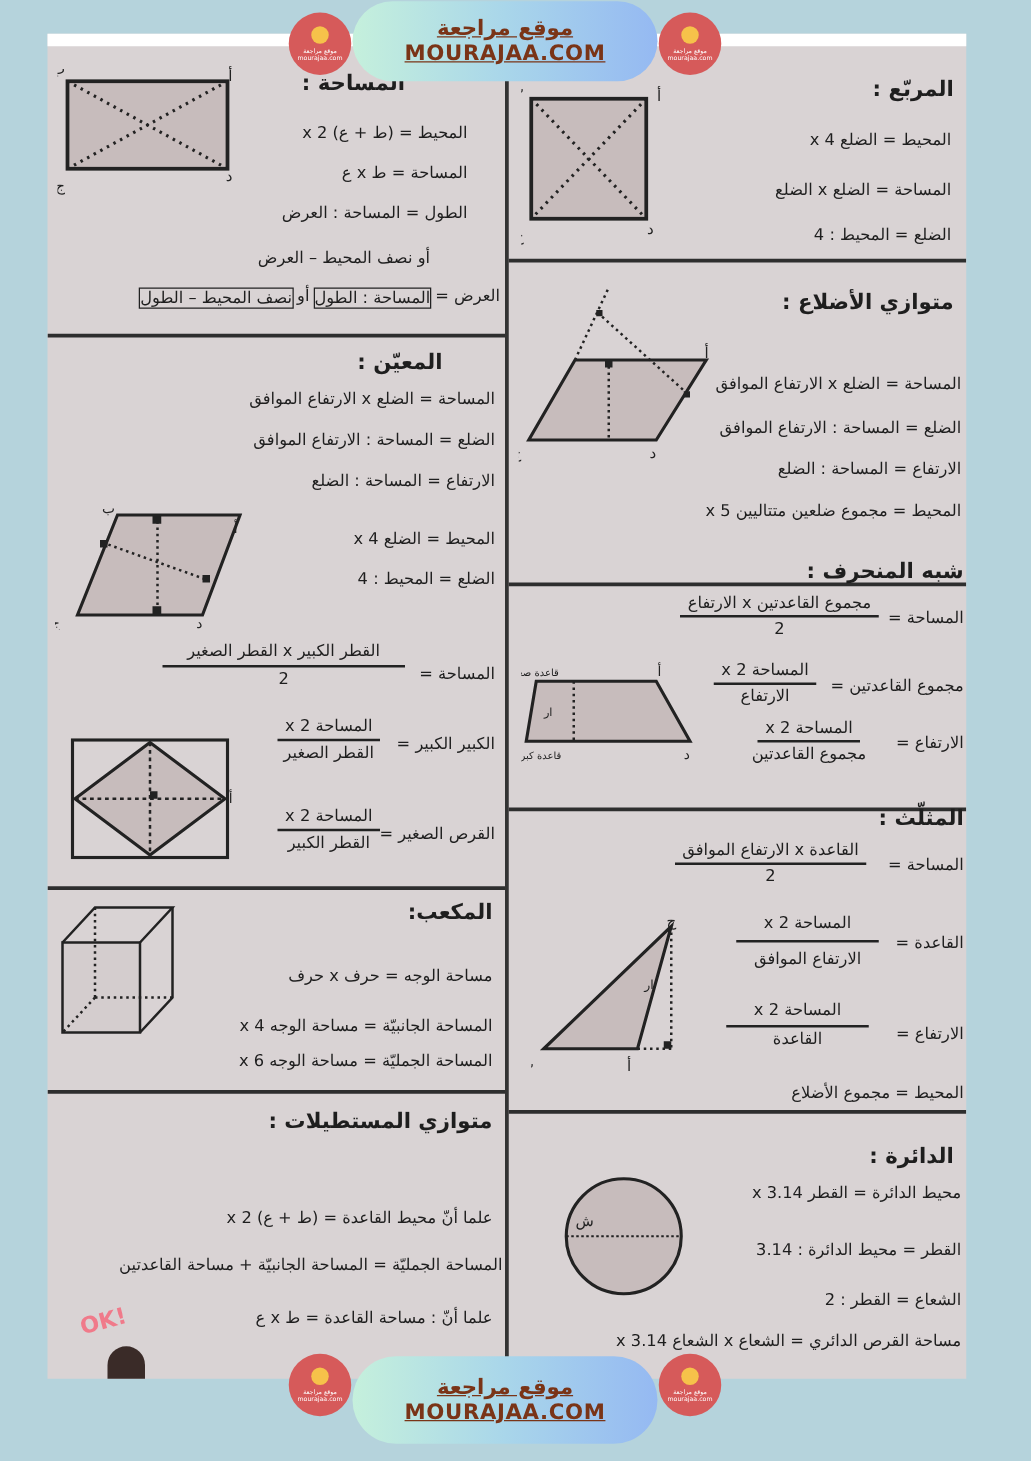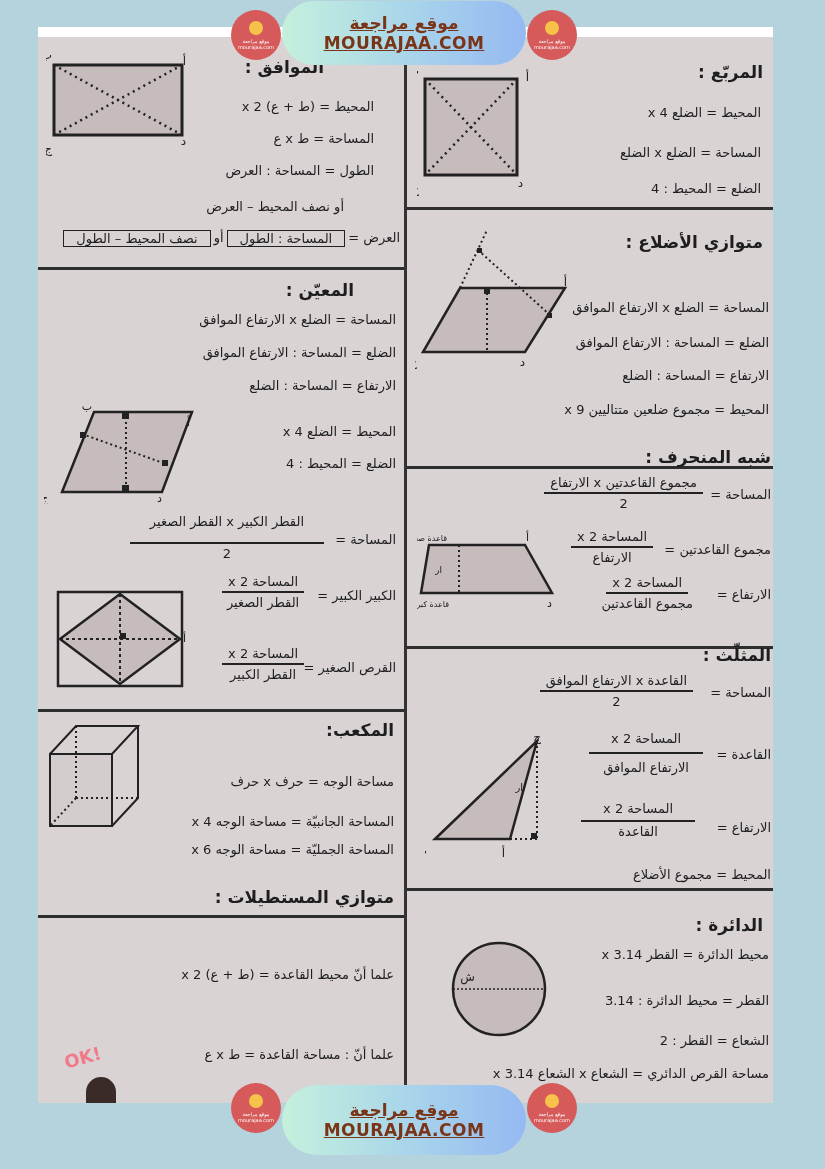--- a/index.html
+++ b/index.html
@@ -8,21 +8,21 @@
   .sheet{position:absolute;left:38px;top:27px;width:735px;height:1076px;background:#d9d3d4;border-top:10px solid #fff;overflow:hidden}
   .col{position:absolute;top:0;bottom:0}
   .col.right{left:366px;right:0;border-left:3px solid #333}
   .col.left{left:0;width:366px}
   .sec{position:absolute;left:0;right:0;border-bottom:3px solid #2e2e2e;direction:rtl;color:#1e1e1e}
   .sec .title{position:absolute;right:10px;font-weight:bold;font-size:17px}
   .line{position:absolute;font-size:13px;white-space:nowrap;direction:rtl}
   .frac{position:absolute;display:flex;flex-direction:column;align-items:center;font-size:13px;direction:rtl}
   .frac .num{border-bottom:2px solid #222;padding:0 6px 2px}
   .frac .den{padding-top:2px}
-  .boxed{border:1.5px solid #222;padding:0 12px}
+  .boxed{border:1.5px solid #222;padding:0 0}
   svg{position:absolute}
   .banner{position:absolute;left:282px;width:244px;height:64px;border-radius:32px;background:linear-gradient(90deg,#c5f0dc,#a9d6ea 50%,#95b9f2);display:flex;flex-direction:column;align-items:center;justify-content:center;color:#7a3417;font-weight:bold}
   .banner .ar{font-size:17px;text-decoration:underline;direction:rtl}
   .banner .en{font-size:17px;text-decoration:underline;letter-spacing:.5px}
   .badge{position:absolute;width:50px;height:50px;border-radius:50%;background:#d65a5a;display:flex;flex-direction:column;align-items:center;justify-content:center}
   .badge .dot{width:14px;height:14px;border-radius:50%;background:#f6c24a;margin-bottom:3px}
   .badge .small{color:#fff;font-size:5px;line-height:6px;text-align:center}
 </style>
 </head>
 <body>
@@ -45,21 +45,21 @@
         <text x="2" y="128" font-size="12" fill="#222">ج</text>
         <text x="106" y="122" font-size="12" fill="#222">د</text>
       </svg>
     </div>
 
     <div class="sec" style="top:173px;height:259px">
       <div class="title" style="top:22px">متوازي الأضلاع :</div>
       <div class="line" style="right:4px;top:90px">المساحة = الضلع x الارتفاع الموافق</div>
       <div class="line" style="right:4px;top:125px">الضلع = المساحة : الارتفاع الموافق</div>
       <div class="line" style="right:4px;top:158px">الارتفاع = المساحة : الضلع</div>
-      <div class="line" style="right:4px;top:192px">المحيط = مجموع ضلعين متتاليين x 9</div>
+      <div class="line" style="right:4px;top:192px">المحيط = مجموع ضلعين متتاليين x 5</div>
       <svg style="left:8px;top:20px" width="170" height="140" viewBox="0 0 170 140">
         <polygon points="45,58 150,58 110,122 8,122" fill="#c7bcbc" stroke="#222" stroke-width="2.5"></polygon>
         <line x1="72" y1="58" x2="72" y2="122" stroke="#222" stroke-width="2" stroke-dasharray="2 3"></line>
         <line x1="45" y1="58" x2="72" y2="0" stroke="#222" stroke-width="2" stroke-dasharray="2 3"></line>
         <line x1="63" y1="20" x2="135" y2="85" stroke="#222" stroke-width="2" stroke-dasharray="2 3"></line>
         <rect x="69" y="58" width="6" height="6" fill="#222"></rect>
         <rect x="62" y="18" width="5" height="5" fill="#222"></rect>
         <rect x="132" y="83" width="5" height="5" fill="#222"></rect>
         <text x="152" y="56" font-size="12" fill="#222">أ</text>
         <text x="2" y="136" font-size="12" fill="#222">ج</text>
@@ -137,21 +137,21 @@
         <circle cx="50" cy="50" r="46" fill="#c7bcbc" stroke="#222" stroke-width="2.5"></circle>
         <line x1="4" y1="50" x2="96" y2="50" stroke="#222" stroke-width="1.5" stroke-dasharray="2 2"></line>
         <text x="26" y="42" font-size="12" fill="#222">ش</text>
       </svg>
     </div>
   </div>
 
   <div class="col left">
 
     <div class="sec" style="top:0;height:233px">
-      <div class="title" style="top:20px;right:80px">الموافق :</div>
+      <div class="title" style="top:20px;right:80px">المساحة :</div>
       <div class="line" style="right:30px;top:62px">المحيط = (ط + ع) x 2</div>
       <div class="line" style="right:30px;top:94px">المساحة = ط x ع</div>
       <div class="line" style="right:30px;top:126px">الطول = المساحة : العرض</div>
       <div class="line" style="right:60px;top:162px">أو نصف المحيط – العرض</div>
       <div class="line" style="right:4px;top:193px;display:flex;gap:3px">
         <span>العرض =</span>
         <span class="boxed">المساحة : الطول</span>
         <span>أو</span>
         <span class="boxed">نصف المحيط – الطول</span>
       </div>
@@ -168,21 +168,21 @@
 
     <div class="sec" style="top:233px;height:442px">
       <div class="title" style="top:10px;right:50px">المعيّن :</div>
       <div class="line" style="right:8px;top:42px">المساحة = الضلع x الارتفاع الموافق</div>
       <div class="line" style="right:8px;top:75px">الضلع = المساحة : الارتفاع الموافق</div>
       <div class="line" style="right:8px;top:108px">الارتفاع = المساحة : الضلع</div>
       <div class="line" style="right:8px;top:154px">المحيط = الضلع x 4</div>
       <div class="line" style="right:8px;top:186px">الضلع = المحيط : 4</div>
       <div class="line" style="right:8px;top:262px">المساحة =</div>
       <div class="frac" style="right:80px;top:244px">
-        <span class="num" style="padding:0 20px 13px">القطر الكبير x القطر الصغير</span>
+        <span class="num" style="padding:0 20px 3px">القطر الكبير x القطر الصغير</span>
         <span class="den">2</span>
       </div>
       <div class="line" style="right:8px;top:318px">الكبير الكبير =</div>
       <div class="frac" style="right:100px;top:304px">
         <span class="num">المساحة x 2</span>
         <span class="den">القطر الصغير</span>
       </div>
       <div class="line" style="right:8px;top:390px">القرص الصغير =</div>
       <div class="frac" style="right:100px;top:376px">
         <span class="num">المساحة x 2</span>
@@ -204,38 +204,39 @@
       <svg style="left:14px;top:316px" width="150" height="110" viewBox="0 0 150 110">
         <rect x="6" y="6" width="124" height="94" fill="none" stroke="#222" stroke-width="2.5"></rect>
         <polygon points="68,8 128,53 68,98 8,53" fill="#c7bcbc" stroke="#222" stroke-width="2.5"></polygon>
         <line x1="68" y1="8" x2="68" y2="98" stroke="#222" stroke-width="2" stroke-dasharray="3 3"></line>
         <line x1="8" y1="53" x2="128" y2="53" stroke="#222" stroke-width="2" stroke-dasharray="3 3"></line>
         <rect x="68" y="47" width="6" height="6" fill="#222"></rect>
         <text x="134" y="56" font-size="11" fill="#222">أ</text>
       </svg>
     </div>
 
-    <div class="sec" style="top:675px;height:206px">
+    <div class="sec" style="top:675px;height:163px">
       <div class="title" style="top:8px">المكعب:</div>
       <div class="line" style="right:10px;top:62px">مساحة الوجه = حرف x حرف</div>
       <div class="line" style="right:10px;top:102px">المساحة الجانبيّة = مساحة الوجه x 4</div>
       <div class="line" style="right:10px;top:130px">المساحة الجمليّة = مساحة الوجه x 6</div>
       <svg style="left:10px;top:12px" width="95" height="105" viewBox="0 0 95 105">
         <rect x="2" y="30" width="62" height="72" fill="#d4cdce" stroke="#222" stroke-width="2"></rect>
         <polyline points="2,30 28,2 90,2 64,30" fill="none" stroke="#222" stroke-width="2"></polyline>
         <polyline points="90,2 90,74 64,102" fill="none" stroke="#222" stroke-width="2"></polyline>
         <line x1="28" y1="2" x2="28" y2="74" stroke="#222" stroke-width="2" stroke-dasharray="2 3"></line>
         <line x1="28" y1="74" x2="90" y2="74" stroke="#222" stroke-width="2" stroke-dasharray="2 3"></line>
         <line x1="28" y1="74" x2="2" y2="102" stroke="#222" stroke-width="2" stroke-dasharray="2 3"></line>
       </svg>
     </div>
 
     <div class="sec" style="top:838px;height:238px;border-bottom:none">
       <div class="title" style="top:12px">متوازي المستطيلات :</div>
       <div class="line" style="right:10px;top:92px">علما أنّ محيط القاعدة = (ط + ع) x 2</div>
+      <div class="line" style="right:2px;top:130px">المساحة الجمليّة = المساحة الجانبيّة + مساحة القاعدتين</div>
       <div class="line" style="right:10px;top:172px">علما أنّ : مساحة القاعدة = ط x ع</div>
       <div style="position:absolute;left:26px;top:172px;color:#f07a8a;font-weight:bold;font-size:18px;transform:rotate(-15deg);direction:ltr">OK!</div>
       <div style="position:absolute;left:48px;top:202px;width:30px;height:40px;border-radius:15px 15px 0 0;background:#3a2b28"></div>
     </div>
   </div>
 </div>
 
 <div class="badge" style="left:231px;top:10px">
   <div class="dot"></div>
   <div class="small">موقع مراجعة</div>

